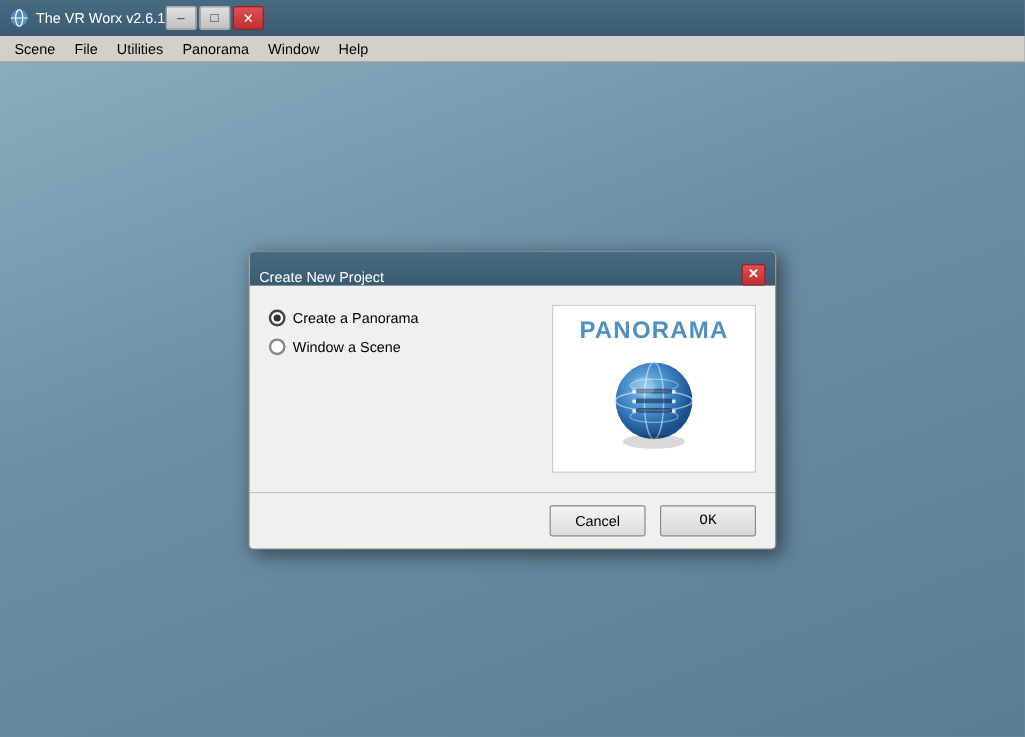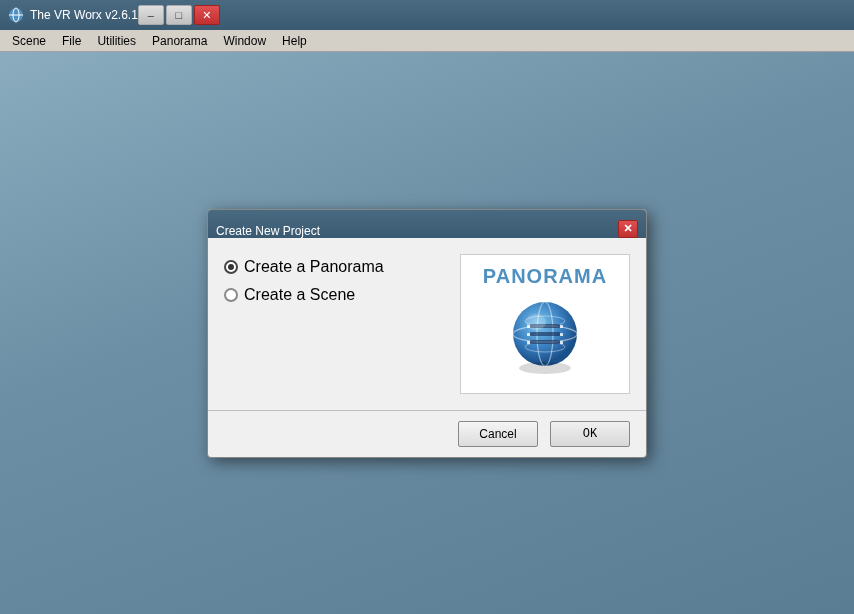--- a/index.html
+++ b/index.html
@@ -167,21 +167,21 @@
       border-color: #444;
     }
     .radio-input.checked::after {
       content: '';
       width: 6px;
       height: 6px;
       border-radius: 50%;
       background: #333;
     }
     .radio-label {
-      font-size: 16px;
+      font-size: 12px;
       color: #000;
       text-align: center;
     }
 
     
     .preview-panel {
       width: 170px;
       height: 140px;
       background: #fff;
       border: 1px solid #ccc;
@@ -281,21 +281,21 @@
       <div class="dialog-body">
 
         <div class="options-panel">
           <div class="radio-option">
             <div class="radio-input checked">
             </div>
             <span class="radio-label">Create a Panorama</span>
           </div>
           <div class="radio-option">
             <div class="radio-input"></div>
-            <span class="radio-label">Create a Scene</span>
+            <span class="radio-label">Window a Scene</span>
           </div>
         </div>
 
         <div class="preview-panel">
           <div class="preview-title">PANORAMA</div>
 
           <svg class="globe-svg" viewBox="0 0 90 90">
             <defs>
               <radialGradient id="globeGrad" cx="40%" cy="35%" r="60%">
                 <stop offset="0%" stop-color="#80c8f0"></stop>

